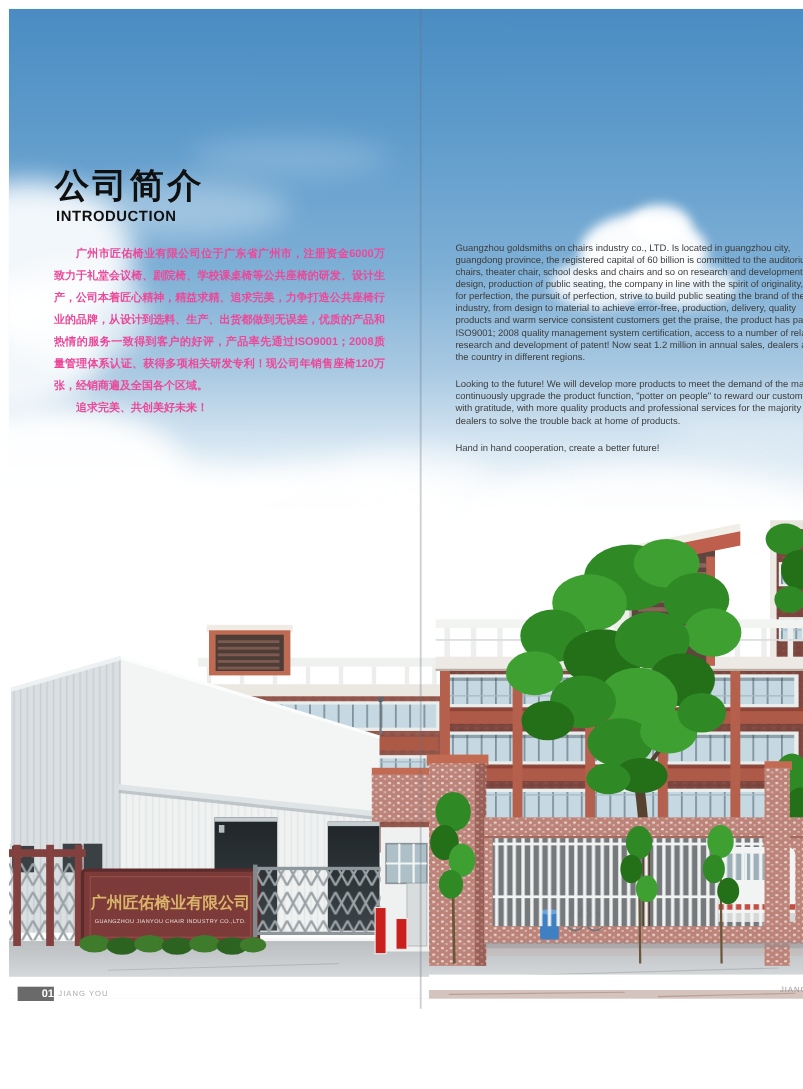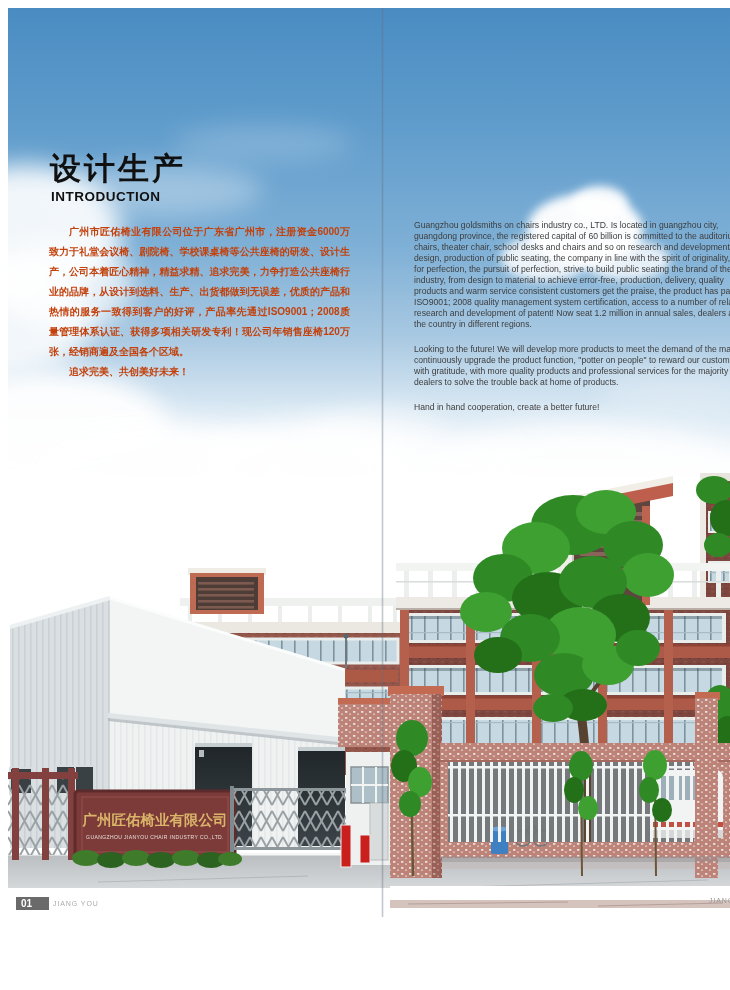--- a/index.html
+++ b/index.html
@@ -7,30 +7,30 @@
     width:730px;height:990px;position:relative;overflow:hidden;
     background:#ffffff;
     font-family:"Liberation Sans","DejaVu Sans",sans-serif;
   }
   .sheet{position:absolute;left:8px;top:8px;width:722px;height:909px;overflow:hidden;background:#fff;}
   .sky{position:absolute;left:0;top:0;width:722px;height:500px;
     background:linear-gradient(180deg,#4A8CC2 0%,#5E9BCB 22%,#7FB0D6 48%,#A9C9E2 66%,#D9E8F3 80%,#FFFFFF 94%);}
   .clouds{position:absolute;left:0;top:0;}
   .heading-cn{position:absolute;left:42px;top:144px;font-size:31px;font-weight:700;color:#101010;letter-spacing:3px;line-height:34px;}
   .heading-en{position:absolute;left:43px;top:181px;font-size:13.5px;font-weight:700;color:#101010;letter-spacing:.5px;}
-  .cn-body{position:absolute;left:41px;top:214px;width:301px;color:#c2410c;}
+  .cn-body{position:absolute;left:41px;top:214px;width:301px;color:#ec4899;}
   .cn-body p{margin:0;font-size:10px;line-height:20px;font-weight:700;text-align:justify;text-indent:2em;}
   .en-body{position:absolute;left:406px;top:212px;width:345px;color:#3d3d3d;}
   .en-body p{margin:0 0 14px 0;font-size:8.6px;line-height:11px;text-align:left;}
   .photo{position:absolute;left:0;top:462px;width:722px;height:438px;}
   .fold{position:absolute;left:381px;top:8px;width:3px;height:909px;
     background:linear-gradient(90deg,rgba(100,112,128,0) 0%,rgba(100,112,128,.38) 50%,rgba(100,112,128,0) 100%);}
   .footer-left{position:absolute;left:8px;top:889px;display:flex;align-items:center;}
   .footer-left .pagebox{width:33px;height:13px;background:#6A6A6A;color:#fff;font-size:10px;font-weight:700;
-    text-align:right;line-height:13px;padding-right:17px;box-sizing:border-box;}
+    text-align:right;line-height:13px;padding-right:0;box-sizing:border-box;}
   .footer-left .brand{margin-left:4px;font-size:7px;color:#ABABAB;letter-spacing:.9px;}
   .footer-right{position:absolute;left:701px;top:889px;font-size:7px;color:#9A9A9A;letter-spacing:.9px;white-space:nowrap;}
 </style>
 </head>
 <body>
 
 <div class="sheet">
 
   <div class="sky"></div>
 
@@ -56,21 +56,21 @@
       <ellipse cx="577" cy="222" rx="58" ry="36" opacity=".96" filter="url(#bl2)"></ellipse>
       <ellipse cx="537" cy="250" rx="44" ry="23" opacity=".85" filter="url(#bl2)"></ellipse>
       <ellipse cx="618" cy="252" rx="44" ry="20" opacity=".8" filter="url(#bl2)"></ellipse>
       <ellipse cx="592" cy="196" rx="28" ry="18" opacity=".9" filter="url(#bl2)"></ellipse>
       <ellipse cx="672" cy="378" rx="80" ry="24" opacity=".25" filter="url(#bl1)"></ellipse>
       <ellipse cx="575" cy="468" rx="170" ry="52" opacity=".85" filter="url(#bl1)"></ellipse>
       <ellipse cx="435" cy="463" rx="90" ry="32" opacity=".6" filter="url(#bl1)"></ellipse>
     </g>
   </svg>
 
-  <div class="heading-cn">设计生产</div>
+  <div class="heading-cn">公司简介</div>
   <div class="heading-en">INTRODUCTION</div>
 
   <div class="cn-body">
     <p>广州市匠佑椅业有限公司位于广东省广州市，注册资金6000万致力于礼堂会议椅、剧院椅、学校课桌椅等公共座椅的研发、设计生产，公司本着匠心精神，精益求精、追求完美，力争打造公共座椅行业的品牌，从设计到选料、生产、出货都做到无误差，优质的产品和热情的服务一致得到客户的好评，产品率先通过ISO9001；2008质量管理体系认证、获得多项相关研发专利！现公司年销售座椅120万张，经销商遍及全国各个区域。</p>
     <p>追求完美、共创美好未来！</p>
   </div>
 
   <div class="en-body">
     <p>Guangzhou goldsmiths on chairs industry co., LTD. Is located in guangzhou city, guangdong province, the registered capital of 60 billion is committed to the auditorium chairs, theater chair, school desks and chairs and so on research and development, design, production of public seating, the company in line with the spirit of originality, strives for perfection, the pursuit of perfection, strive to build public seating the brand of the industry, from design to material to achieve error-free, production, delivery, quality products and warm service consistent customers get the praise, the product has passed ISO9001; 2008 quality management system certification, access to a number of related research and development of patent! Now seat 1.2 million in annual sales, dealers across the country in different regions.</p>
     <p>Looking to the future! We will develop more products to meet the demand of the market, continuously upgrade the product function, "potter on people" to reward our customers with gratitude, with more quality products and professional services for the majority of dealers to solve the trouble back at home of products.</p>

